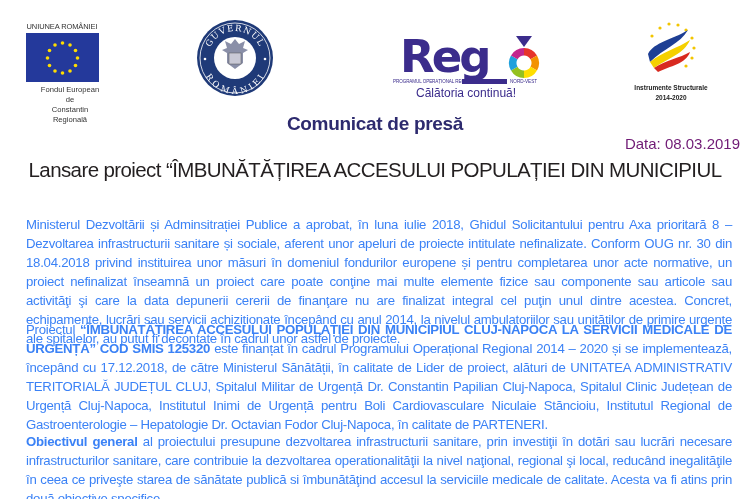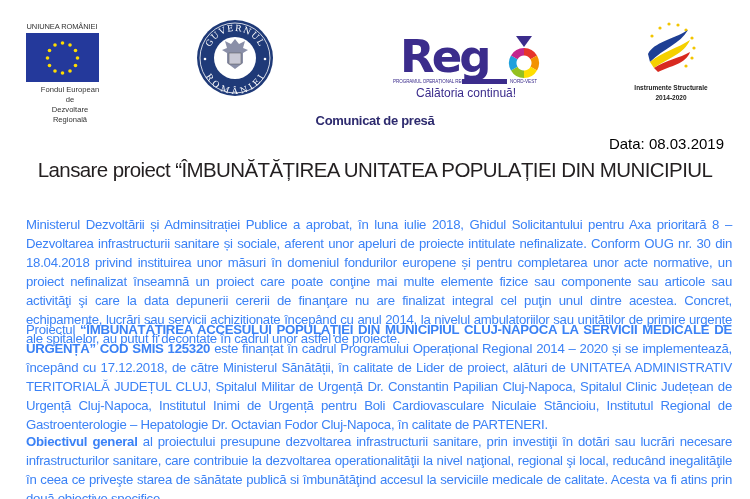--- a/index.html
+++ b/index.html
@@ -16,22 +16,22 @@
   .gov-logo { position: absolute; left: 196px; top: 19px; width: 78px; height: 78px; }
   .regio-logo { position: absolute; left: 392px; top: 34px; width: 155px; height: 64px; }
   .regio-word { position: absolute; left: 8px; top: 0; font-family: "DejaVu Sans", sans-serif; font-weight: bold; font-size: 45px; color: #3b2c8c; letter-spacing: -3px; line-height: 45px; }
   .regio-small-l { position: absolute; left: 1px; top: 45px; font-size: 4.6px; color: #3b2c8c; font-family: "Liberation Sans", sans-serif; letter-spacing: -0.1px; }
   .regio-small-r { position: absolute; left: 118px; top: 45px; font-size: 4.6px; color: #3b2c8c; font-family: "Liberation Sans", sans-serif; }
   .regio-bar { position: absolute; left: 70px; top: 45px; width: 45px; height: 5px; background: #3b2c8c; }
   .regio-slogan { position: absolute; left: 24px; top: 52px; font-size: 12px; color: #3b2c8c; font-family: "Liberation Sans", sans-serif; }
   .is-logo { position: absolute; left: 632px; top: 18px; width: 78px; text-align: center; }
   .is-text { font-size: 6.5px; font-weight: bold; color: #222; font-family: "Liberation Sans", sans-serif; line-height: 8px; margin-top: 2px; }
 
-  .title { position: absolute; left: 0; width: 750px; top: 113px; text-align: center; font-size: 13px; font-weight: bold; color: #2d2a6e; font-family: "Liberation Sans", sans-serif; letter-spacing: -0.3px; }
-  .date { position: absolute; right: 26px; top: 135px; font-size: 15px; color: #000000; font-family: "Liberation Sans", sans-serif; }
+  .title { position: absolute; left: 0; width: 750px; top: 113px; text-align: center; font-size: 19px; font-weight: bold; color: #2d2a6e; font-family: "Liberation Sans", sans-serif; letter-spacing: -0.3px; }
+  .date { position: absolute; right: 10px; top: 135px; font-size: 15px; color: #701a75; font-family: "Liberation Sans", sans-serif; }
   .headline { position: absolute; left: 0; width: 750px; top: 157px; text-align: center; font-size: 20.5px; color: #231f20; font-family: "Liberation Sans", sans-serif; line-height: 25px; letter-spacing: -0.6px; }
   .para { position: absolute; left: 26px; width: 706px; font-size: 13.2px; line-height: 19px; color: #3b82f6; font-family: "Liberation Sans", sans-serif; letter-spacing: -0.25px; text-align: justify; }
   .p1 { top: 215px; }
   .p2 { top: 320px; }
   .p3 { top: 432px; }
   .b { font-weight: bold; }
 </style>
 </head>
 <body>
 
@@ -50,21 +50,21 @@
           <circle cx="36.5" cy="40" r="1.8"></circle>
             <circle cx="29" cy="38" r="1.8"></circle>
             <circle cx="23.5" cy="32.5" r="1.8"></circle>
           <circle cx="21.5" cy="25" r="1.8"></circle>
             <circle cx="23.5" cy="17.5" r="1.8"></circle>
             <circle cx="29" cy="12" r="1.8"></circle>
         </g>
       </svg>
     </div>
     <div class="eu-bottom">Fondul European de</div>
-    <div class="eu-bottom">Dezvoltare Regională</div>
+    <div class="eu-bottom">Constantin Regională</div>
   </div>
 
   <div class="gov-logo">
     <svg width="78" height="78" viewBox="0 0 78 78">
       <circle cx="39" cy="39" r="38" fill="#1f3a78"></circle>
       <circle cx="39" cy="39" r="35" fill="none" stroke="#ffffff" stroke-width="0.8"></circle>
       <circle cx="39" cy="39" r="21" fill="#ffffff"></circle>
       <path d="M39 20 l4 5 l6 -3 l-2 7 l5 2 l-5 3 l0 10 l-8 6 l-8 -6 l0 -10 l-5 -3 l5 -2 l-2 -7 l6 3 z" fill="#8a8fa8"></path>
       <rect x="33" y="34" width="12" height="11" fill="#c9c9d6" stroke="#555" stroke-width="0.5"></rect>
       <defs>
@@ -116,20 +116,20 @@
     </svg>
     <div class="is-text">Instrumente Structurale</div>
     <div class="is-text">2014-2020</div>
   </div>
 </div>
 
 <div class="title">Comunicat de presă</div>
 <div class="date">Data: 08.03.2019</div>
 
 <div class="headline">
-  <div>Lansare proiect “ÎMBUNĂTĂȚIREA UNITATEA POPULAȚIEI DIN MUNICIPIUL</div>
+  <div>Lansare proiect “ÎMBUNĂTĂȚIREA ACCESULUI POPULAȚIEI DIN MUNICIPIUL</div>
 </div>
 
 <div class="para p1">Ministerul Dezvoltării și Adminsitrației Publice a aprobat, în luna iulie 2018, Ghidul Solicitantului pentru Axa prioritară 8 – Dezvoltarea infrastructurii sanitare și sociale, aferent unor apeluri de proiecte intitulate nefinalizate. Conform OUG nr. 30 din 18.04.2018 privind instituirea unor măsuri în domeniul fondurilor europene și pentru completarea unor acte normative, un proiect nefinalizat înseamnă un proiect care poate conţine mai multe elemente fizice sau componente sau articole sau activităţi şi care la data depunerii cererii de finanţare nu are finalizat integral cel puţin unul dintre acestea. Concret, echipamente, lucrări sau servicii achiziționate începând cu anul 2014, la nivelul ambulatoriilor sau unităților de primire urgențe ale spitalelor, au putut fi decontate în cadrul unor astfel de proiecte.</div>
 
 <div class="para p2"><span>Proiectul </span><span class="b">“ÎMBUNĂTĂȚIREA ACCESULUI POPULAȚIEI DIN MUNICIPIUL CLUJ-NAPOCA LA SERVICII MEDICALE DE URGENȚĂ” COD SMIS 125320</span><span> este finanțat în cadrul Programului Operațional Regional 2014 – 2020 și se implementează, începând cu 17.12.2018, de către Ministerul Sănătății, în calitate de Lider de proiect, alături de UNITATEA ADMINISTRATIV TERITORIALĂ JUDEȚUL CLUJ, Spitalul Militar de Urgență Dr. Constantin Papilian Cluj-Napoca, Spitalul Clinic Județean de Urgență Cluj-Napoca, Institutul Inimi de Urgență pentru Boli Cardiovasculare Niculaie Stăncioiu, Institutul Regional de Gastroenterologie – Hepatologie Dr. Octavian Fodor Cluj-Napoca, în calitate de PARTENERI.</span></div>
 
 <div class="para p3"><span class="b">Obiectivul general</span><span> al proiectului presupune dezvoltarea infrastructurii sanitare, prin investiţii în dotări sau lucrări necesare infrastructurilor sanitare, care contribuie la dezvoltarea operationalităţii la nivel naţional, regional şi local, reducând inegalităţile în ceea ce priveşte starea de sănătate publică si îmbunătăţind accesul la serviciile medicale de calitate. Acesta va fi atins prin două obiective specifice.</span></div>
 
 </body></html>

